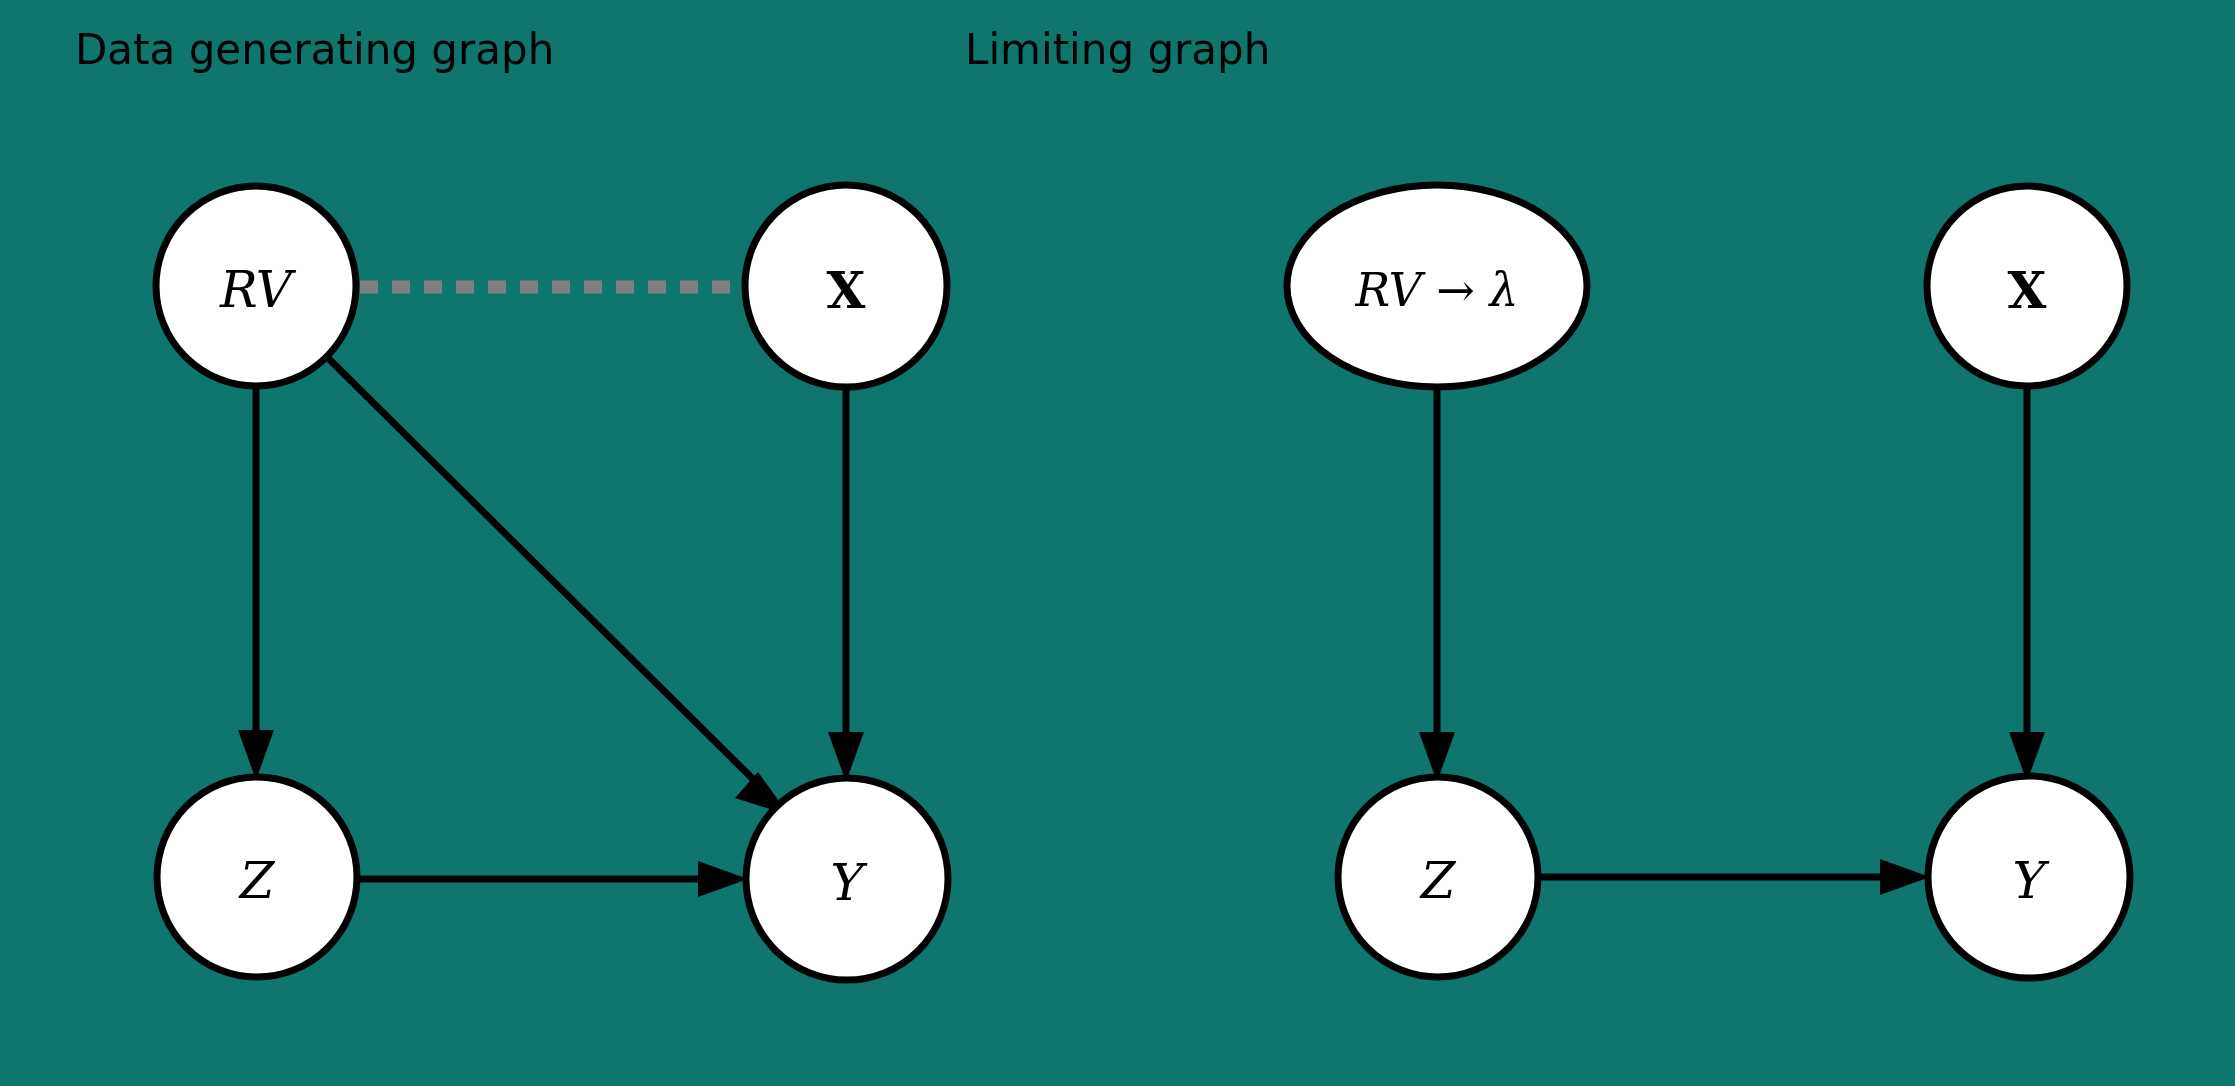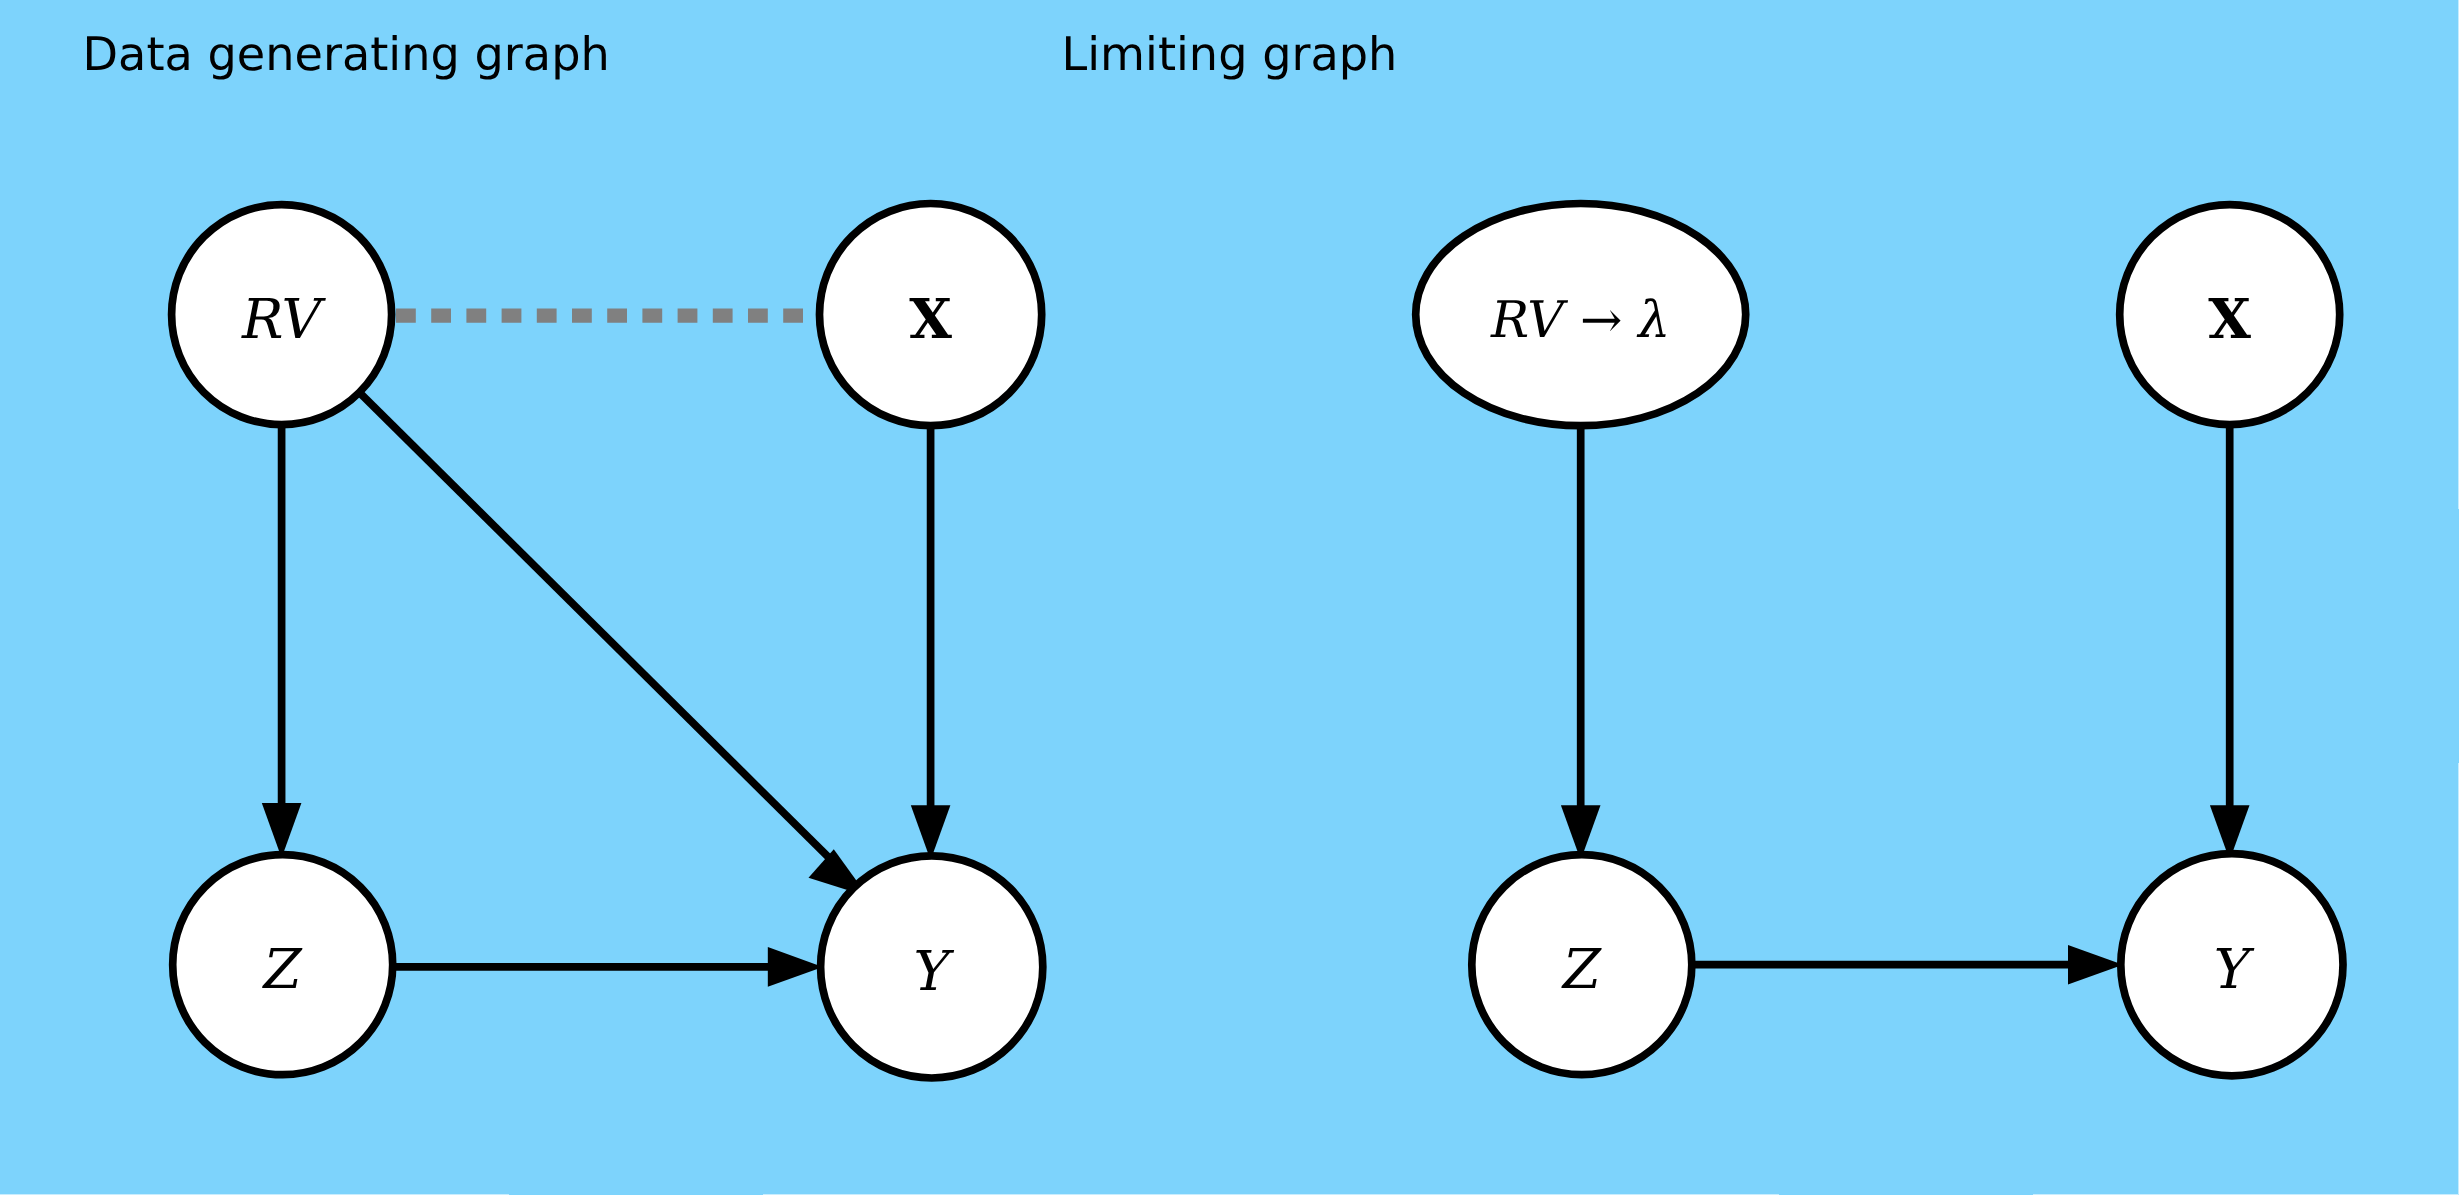--- a/index.html
+++ b/index.html
@@ -11,21 +11,21 @@
   body {
     width: 2235px;
     height: 1086px;
     overflow: hidden;
     font-family: "DejaVu Sans", sans-serif;
   }
   #figure {
     position: relative;
     width: 2235px;
     height: 1086px;
-    background: #7dd3fc;
+    background: #0f766e;
   }
   svg.canvas {
     position: absolute;
     left: 0;
     top: 0;
     width: 2235px;
     height: 1086px;
     display: block;
   }
   .panel-title {

